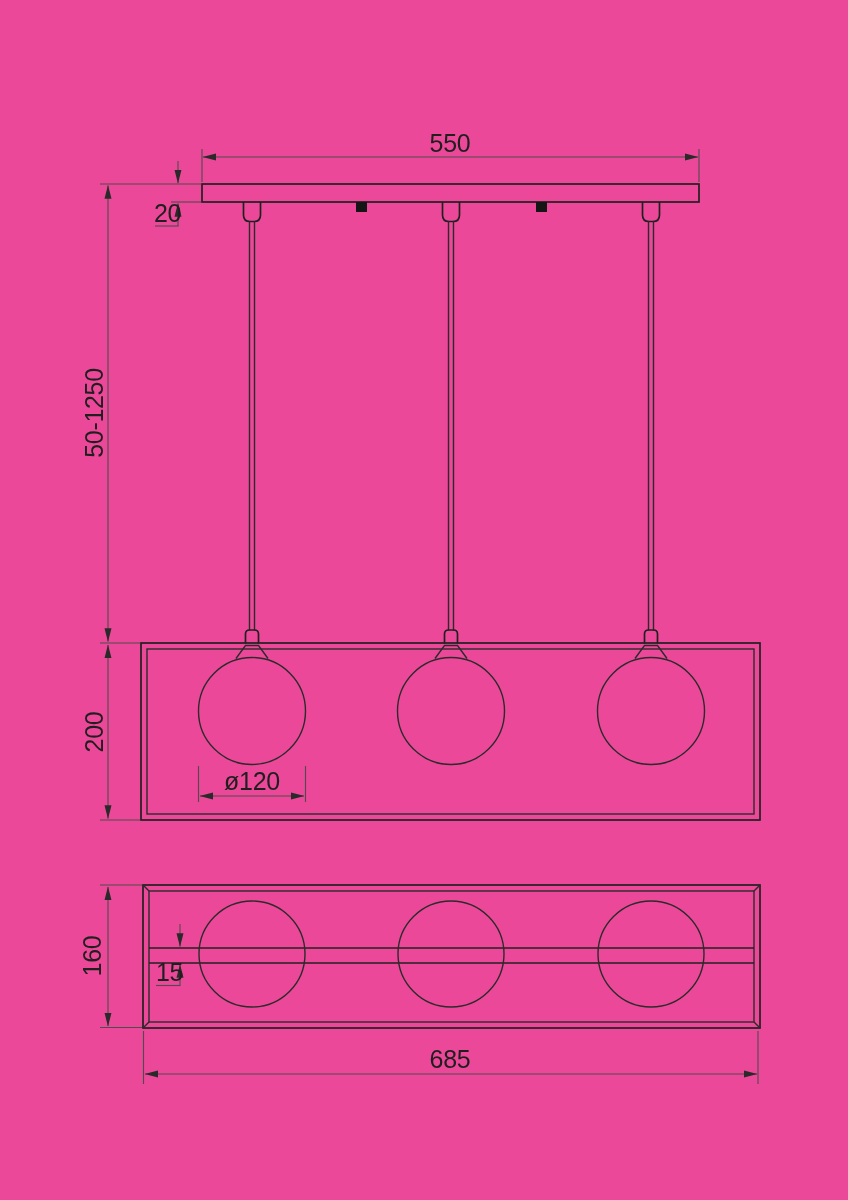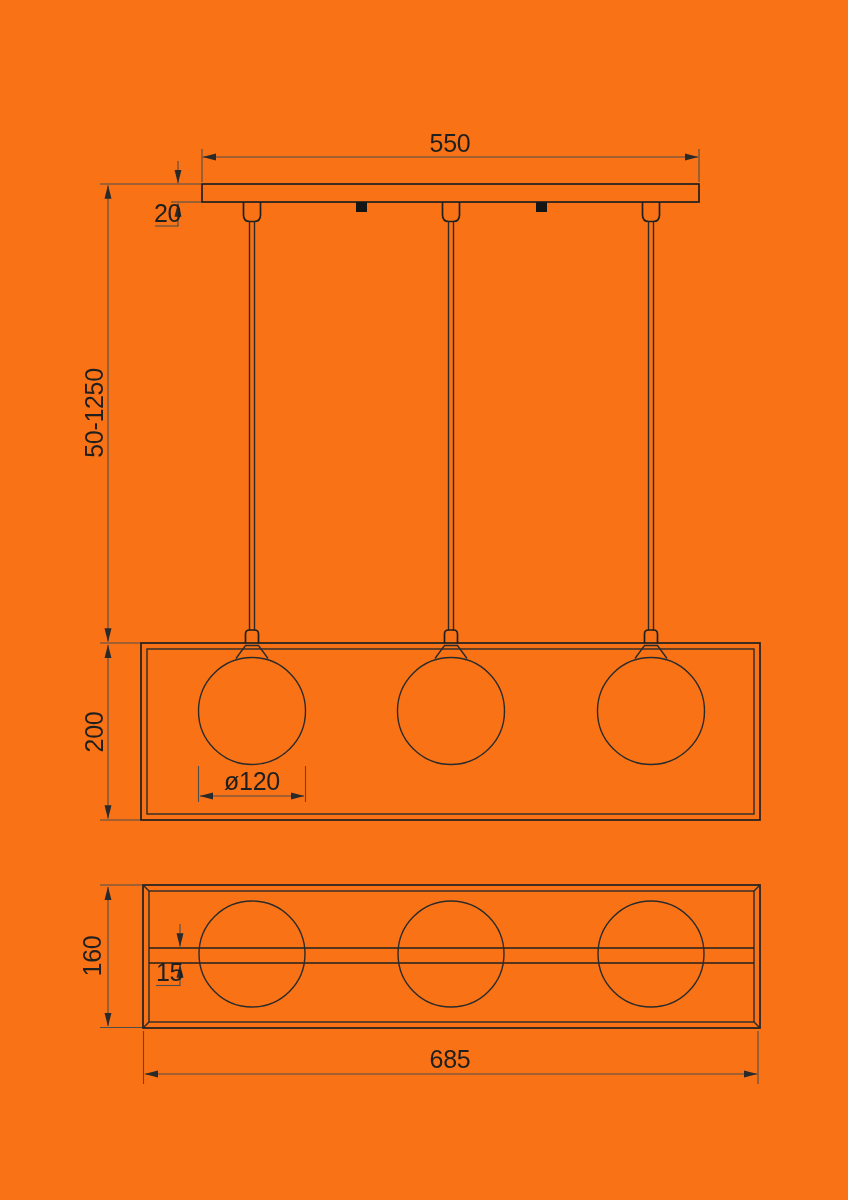--- a/index.html
+++ b/index.html
@@ -4,21 +4,21 @@
 <style>
   html, body {
     margin: 0;
     padding: 0;
     background: #ffffff;
   }
   .canvas {
     position: relative;
     width: 848px;
     height: 1200px;
-    background: #f97316;
+    background: #ec4899;
     overflow: hidden;
   }
   svg { display: block; }
   .geo {
     fill: none;
     stroke: #202020;
     stroke-width: 1.7;
     stroke-linejoin: miter;
   }
   .geo-thin {

